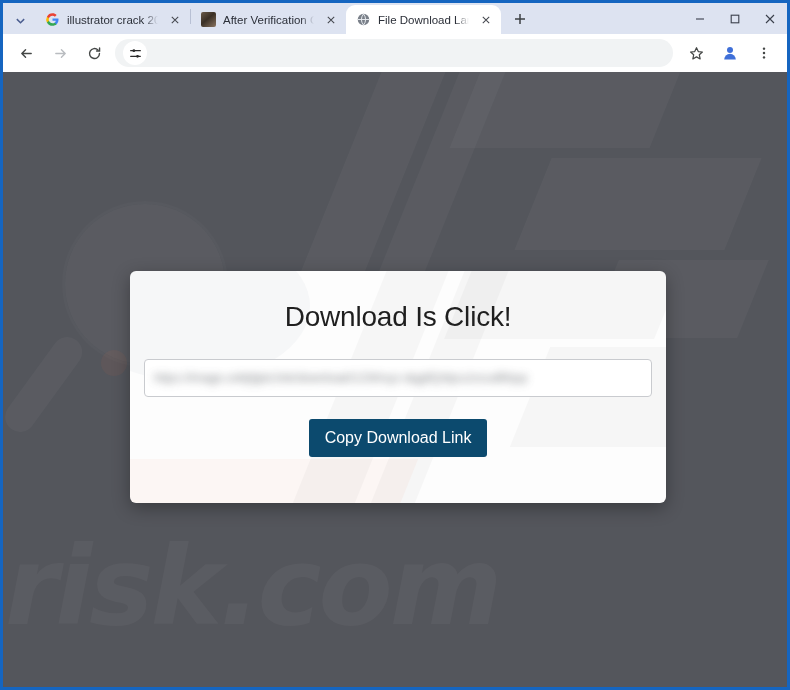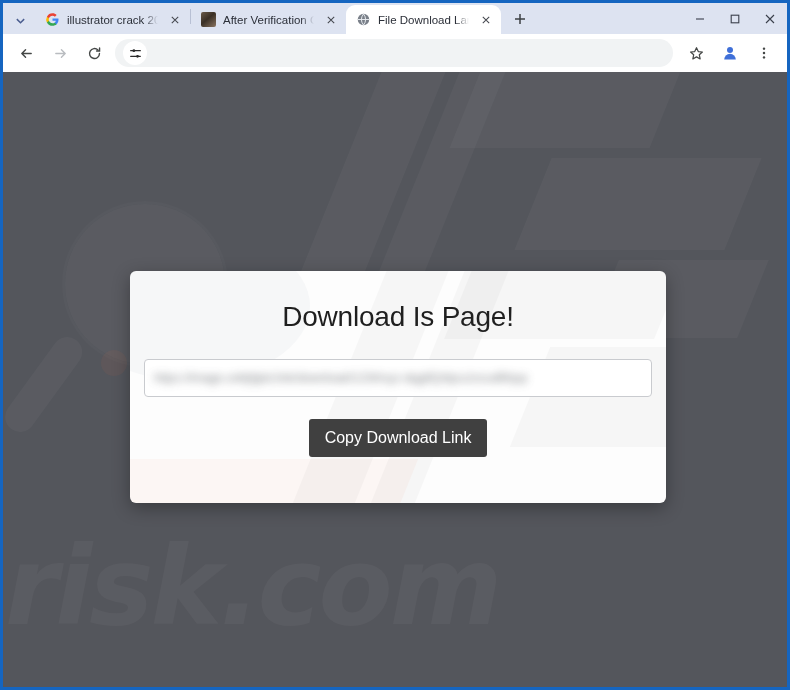--- a/index.html
+++ b/index.html
@@ -313,21 +313,21 @@
     width: 100%;
     user-select: none;
   }
 
   #copy-btn {
     position: relative;
     z-index: 2;
     margin-top: 22px;
     height: 38px;
     padding: 0 16px;
-    background: #404040;
+    background: #0c4a6e;
     color: #ffffff;
     font-size: 16px;
     font-family: "Liberation Sans", sans-serif;
     border: none;
     border-radius: 3px;
     display: flex;
     align-items: center;
     justify-content: center;
     cursor: pointer;
   }
@@ -482,21 +482,21 @@
     <div id="card">
       <div id="card-wm">
         <div class="cw c6"></div>
         <div class="cw c1"></div>
         <div class="cw c2"></div>
         <div class="cw c3"></div>
         <div class="cw c4"></div>
         <div class="cw c5"></div>
       </div>
 
-      <h1 id="card-title">Download Is Page!</h1>
+      <h1 id="card-title">Download Is Click!</h1>
 
       <div id="link-field">
         <div id="link-value" placeholder="">https://image.sxtkjfgkd.link/download/1234/xyz-dqg8Qrbjsu1ncud8hjsp</div>
       </div>
 
       <button id="copy-btn">Copy Download Link</button>
     </div>
 
   </div>
 </div>

